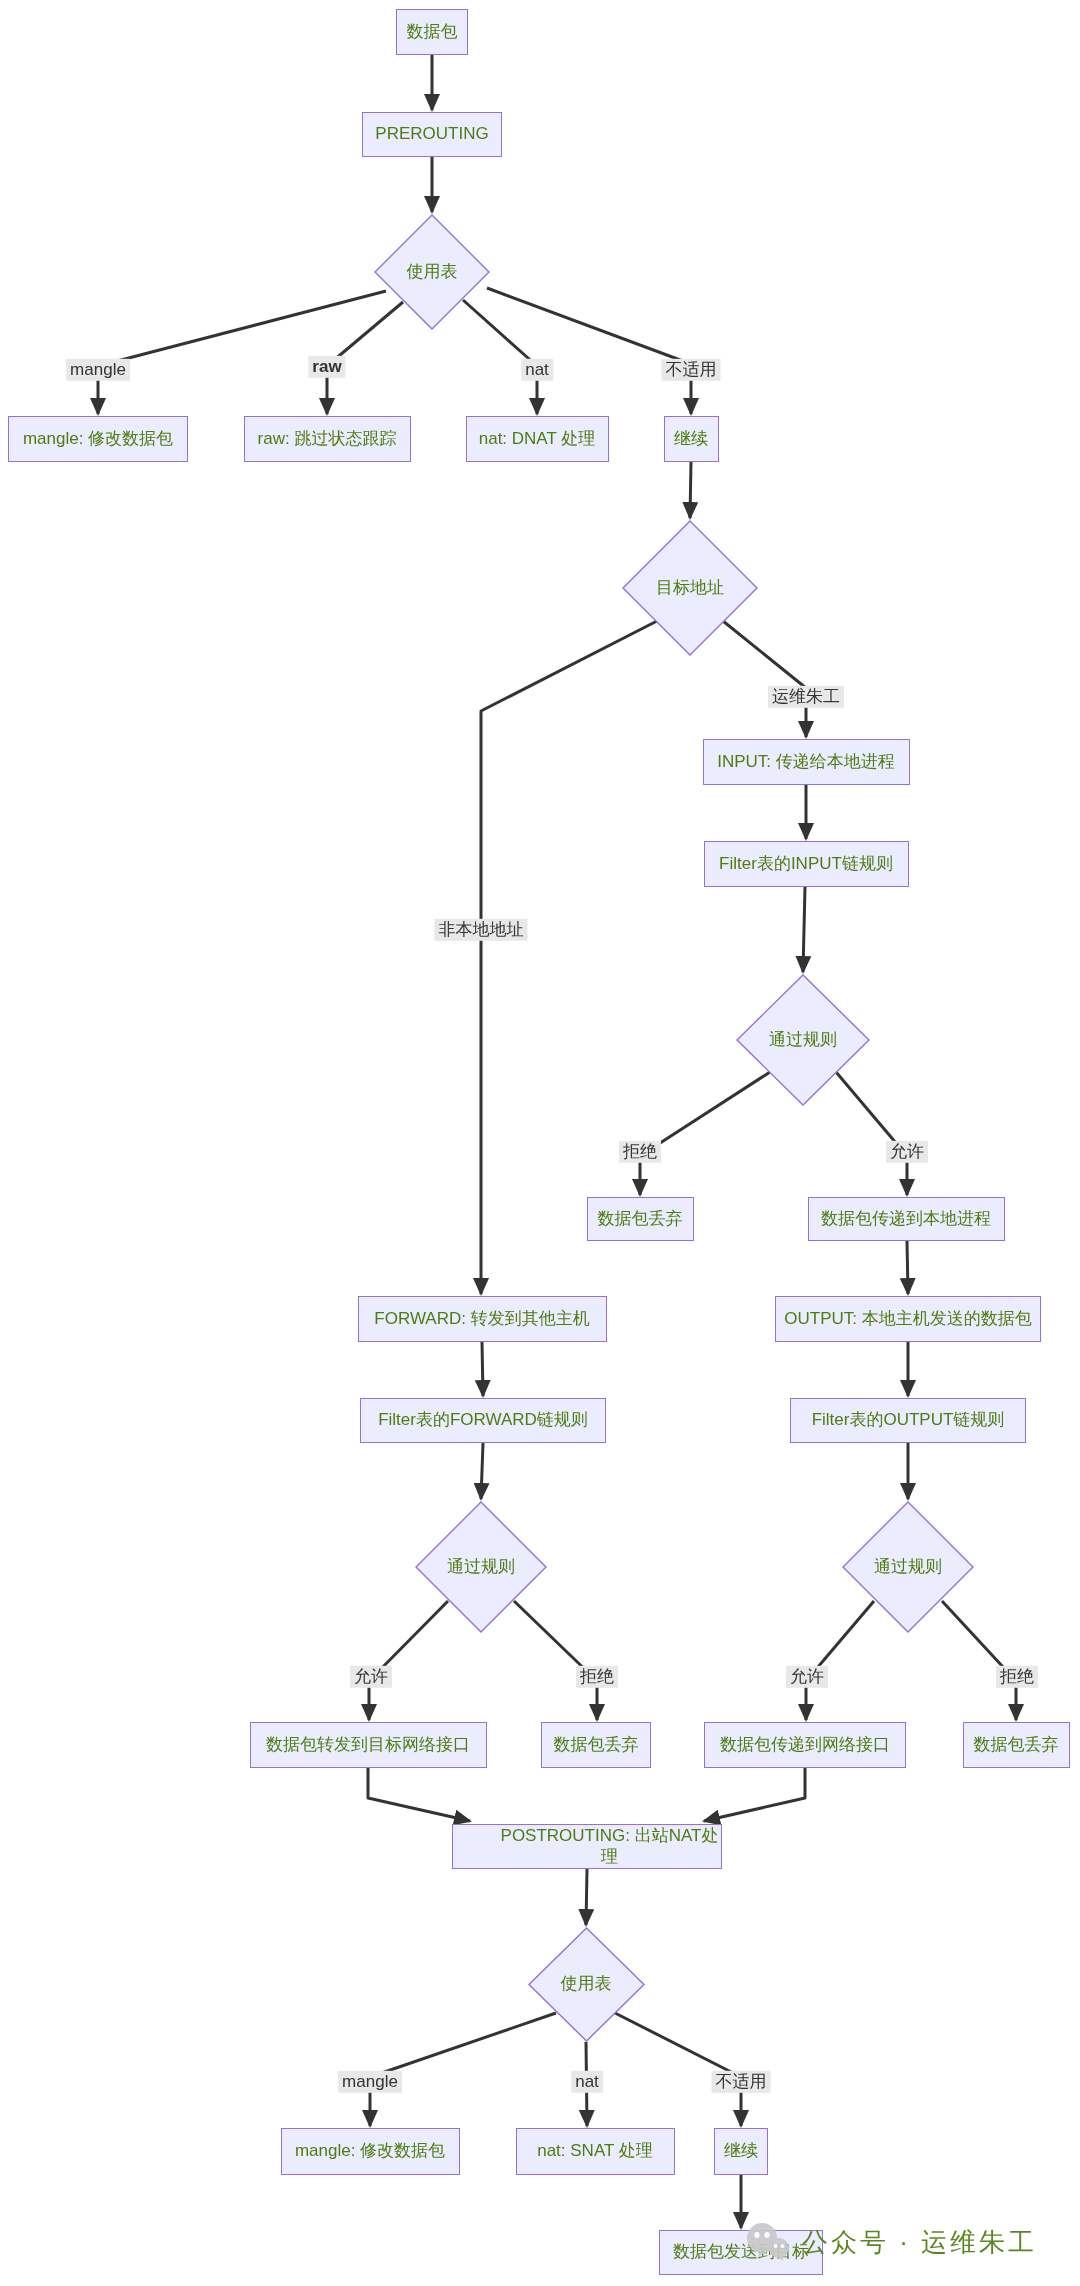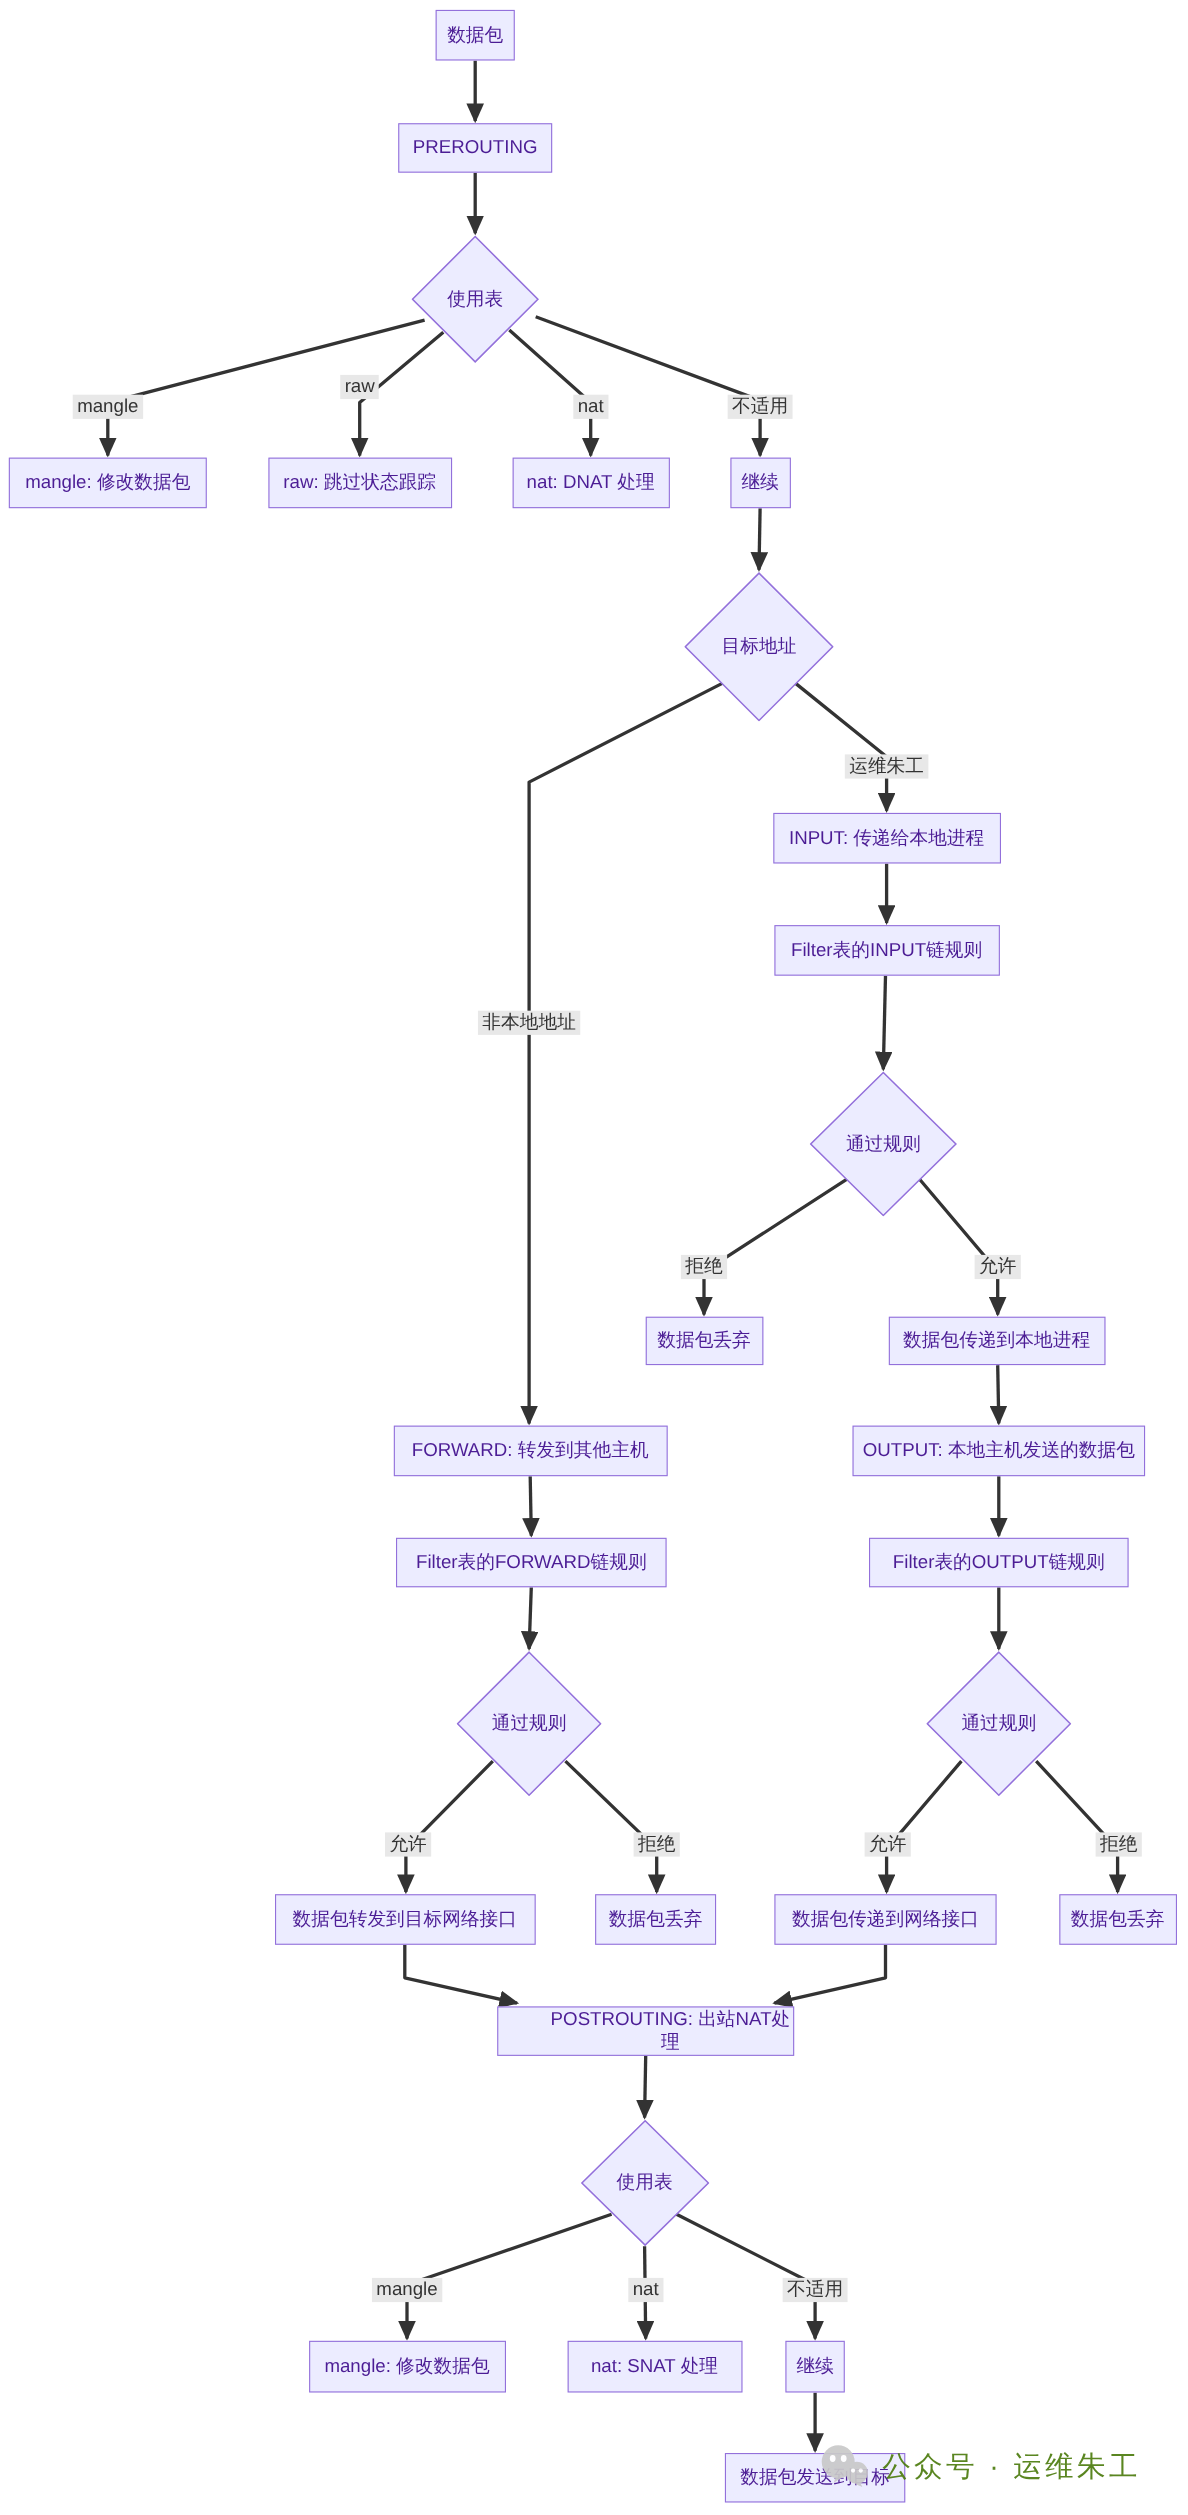--- a/index.html
+++ b/index.html
@@ -4,21 +4,21 @@
 <style>
   html,body{margin:0;padding:0;background:#ffffff;}
   .canvas{
     position:relative;width:1080px;height:2286px;background:#ffffff;
     overflow:hidden;font-family:"Liberation Sans",sans-serif;
   }
   #edge-svg{position:absolute;left:0;top:0;z-index:1;}
   .node{
     position:absolute;z-index:2;box-sizing:border-box;
     display:flex;align-items:center;justify-content:center;
-    text-align:center;color:#4c1d95;font-size:17px;line-height:1.25;
+    text-align:center;color:#4d7c0f;font-size:17px;line-height:1.25;
   }
   .node.rect{
     background:#ECECFF;border:1.4px solid #9370DB;
   }
   .node.diamond{background:transparent;border:none;}
   .node.diamond svg{position:absolute;left:0;top:0;}
   .node.diamond .dtext{position:relative;z-index:1;}
   .edge-label{
     position:absolute;z-index:3;transform:translate(-50%,-50%);
     background:#e8e8e8;color:#333333;font-size:17px;line-height:1.2;
@@ -141,21 +141,21 @@
       <svg width="117" height="115">
         <polygon points="58.5,1 116,57.5 58.5,114 1,57.5" fill="#ECECFF" stroke="#9370DB" stroke-width="1.4"></polygon>
       </svg>
       <span class="dtext">使用表</span>
     </div>
     <div class="node rect" style="left: 280.5px; top: 2127.5px; width: 179px; height: 47px;">mangle: 修改数据包</div>
     <div class="node rect" style="left: 515.5px; top: 2127.5px; width: 159px; height: 47px;">nat: SNAT 处理</div>
     <div class="node rect" style="left: 714px; top: 2127.5px; width: 54px; height: 47px;">继续</div>
     <div class="node rect" style="left: 659px; top: 2229.5px; width: 164px; height: 45px;">数据包发送到目标</div>
     <div class="edge-label" style="left: 98px; top: 370px;">mangle</div>
-    <div class="edge-label" style="left: 327px; top: 352px;">raw</div>
+    <div class="edge-label" style="left: 327px; top: 367px; font-weight: bold;">raw</div>
     <div class="edge-label" style="left: 537px; top: 370px;">nat</div>
     <div class="edge-label" style="left: 691px; top: 370px;">不适用</div>
     <div class="edge-label" style="left: 806px; top: 697px;">运维朱工</div>
     <div class="edge-label" style="left: 481px; top: 930px;">非本地地址</div>
     <div class="edge-label" style="left: 640px; top: 1152px;">拒绝</div>
     <div class="edge-label" style="left: 907px; top: 1152px;">允许</div>
     <div class="edge-label" style="left: 371px; top: 1677px;">允许</div>
     <div class="edge-label" style="left: 597px; top: 1677px;">拒绝</div>
     <div class="edge-label" style="left: 807px; top: 1677px;">允许</div>
     <div class="edge-label" style="left: 1017px; top: 1677px;">拒绝</div>

